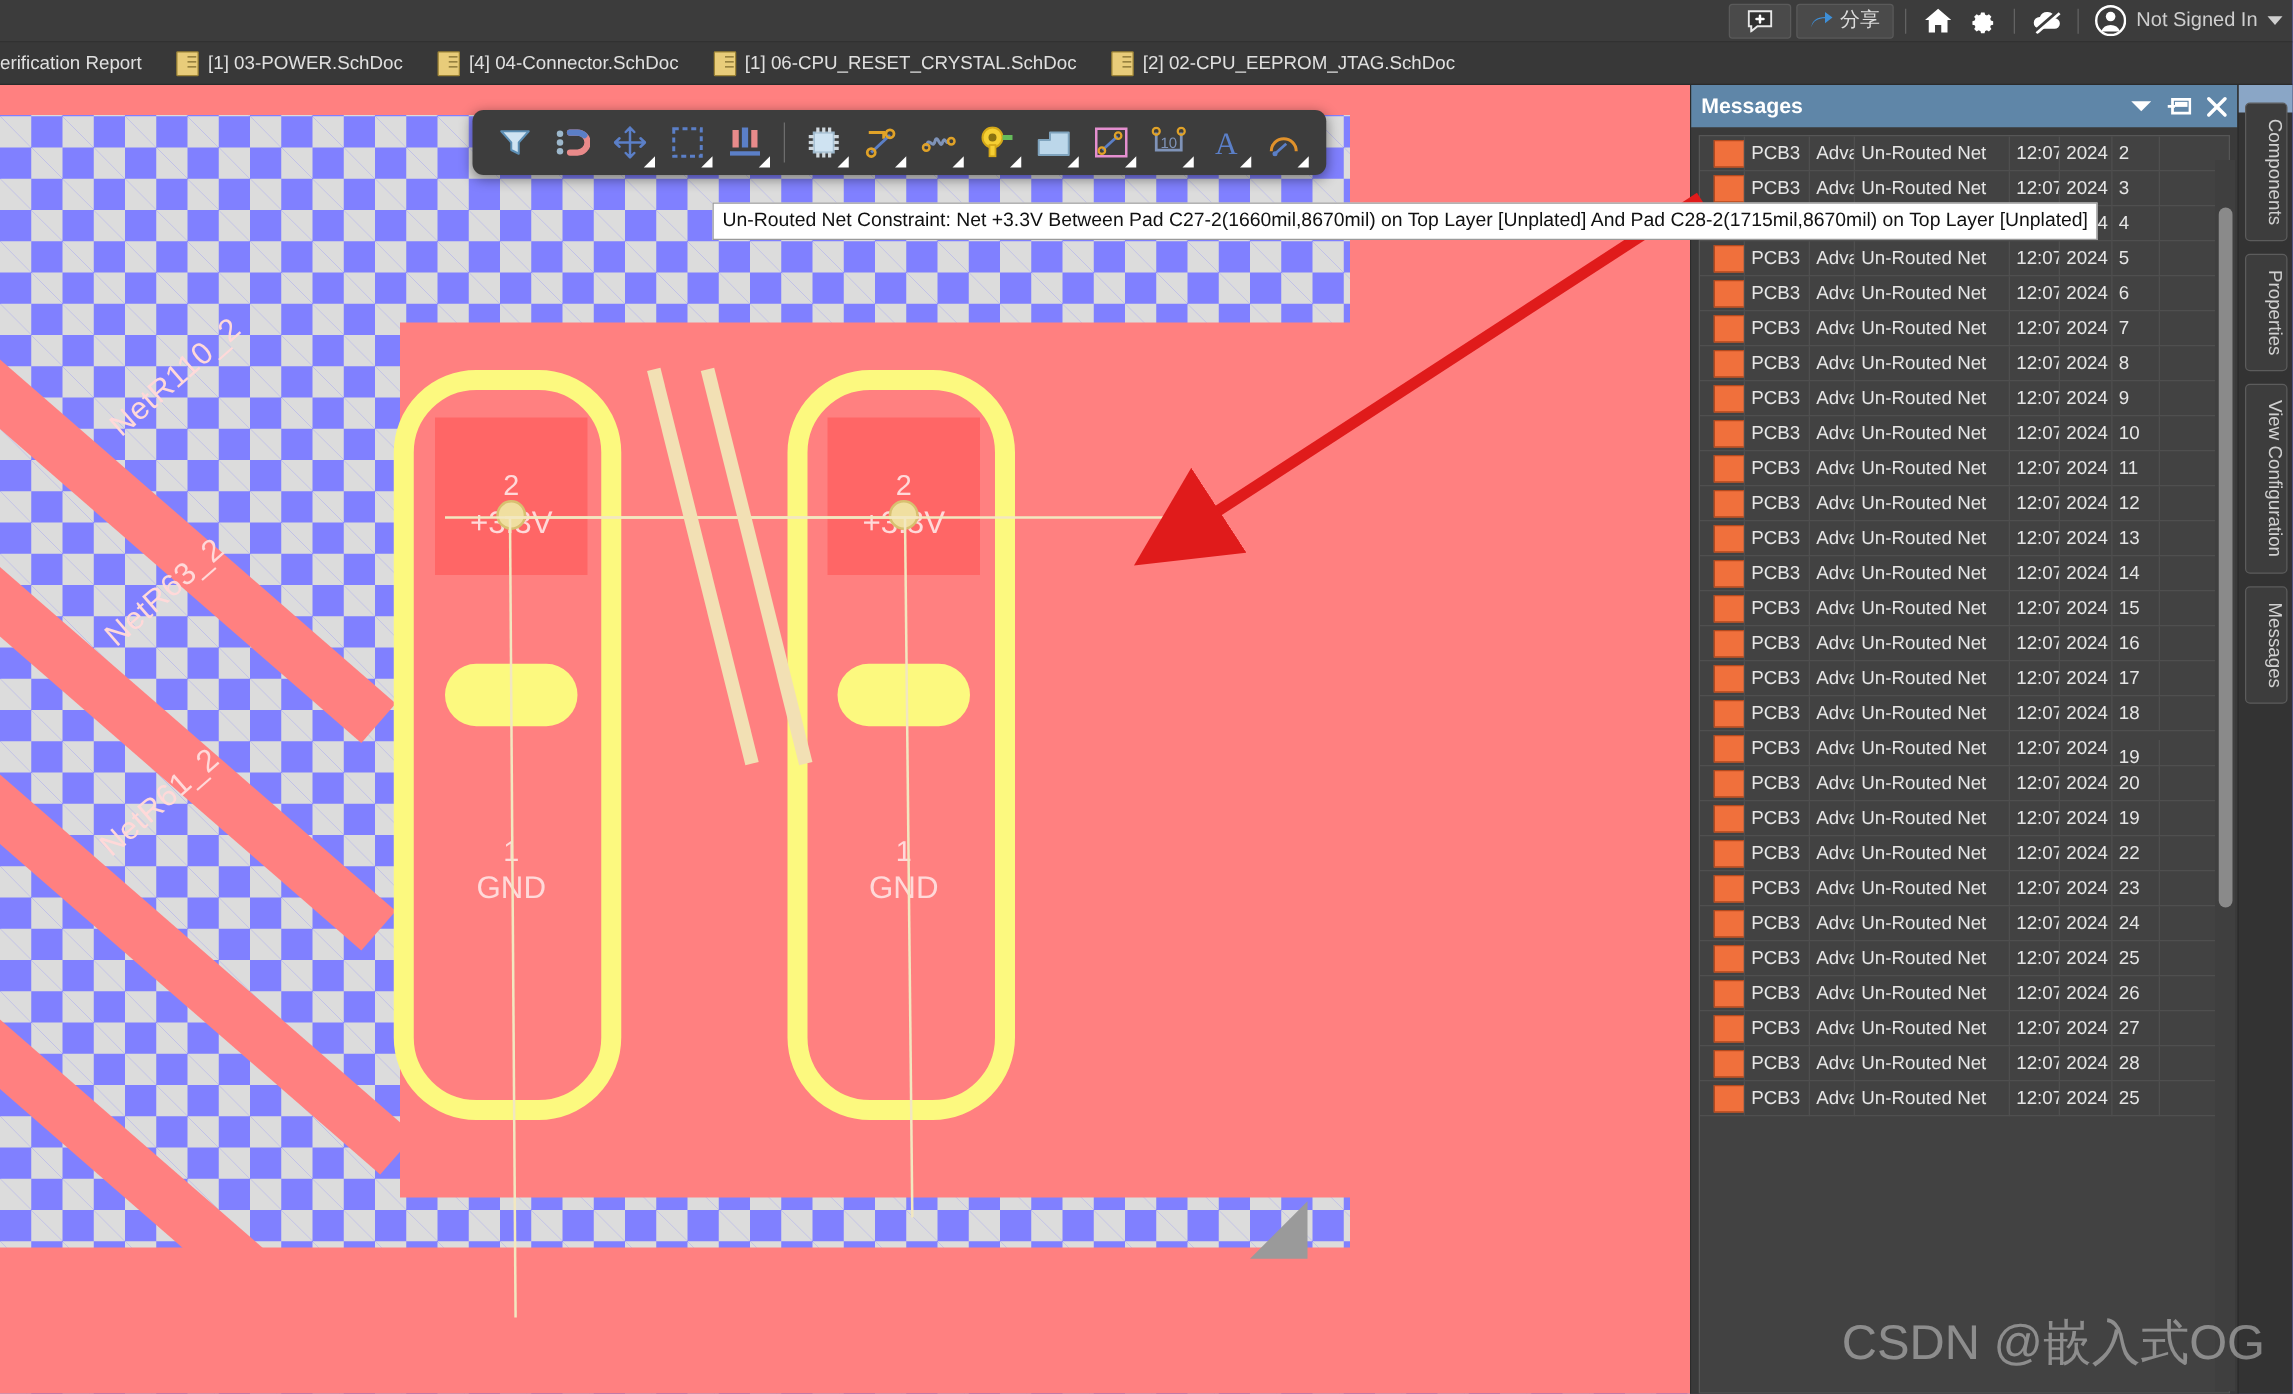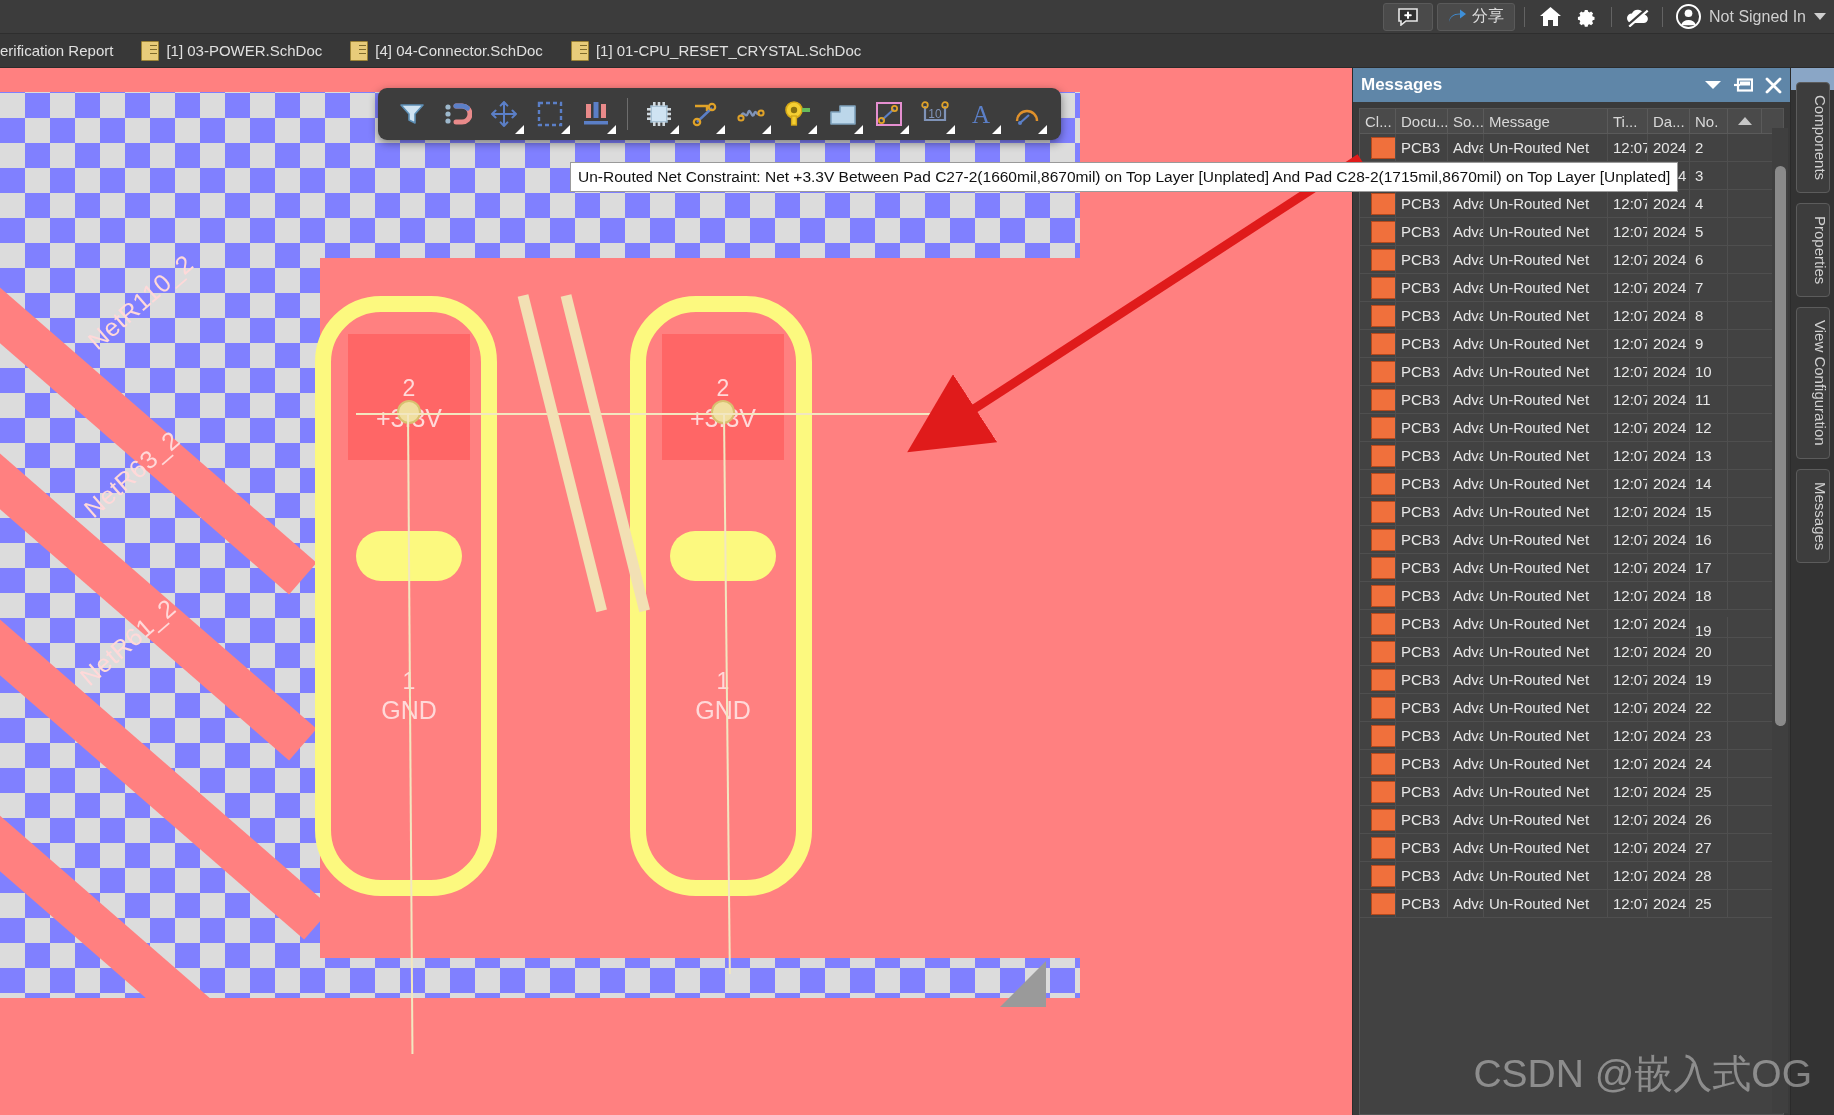--- a/index.html
+++ b/index.html
@@ -286,21 +286,25 @@
       <div class="doctab">
         <span class="sheet-ico"></span>
         <span>[1] 03-POWER.SchDoc</span>
       </div>
       <div class="doctab">
         <span class="sheet-ico"></span>
         <span>[4] 04-Connector.SchDoc</span>
       </div>
       <div class="doctab">
         <span class="sheet-ico"></span>
-        <span>[1] 01-CPU_RESET_CRYSTAL.SchDoc</span>
+        <span>[1] 06-CPU_RESET_CRYSTAL.SchDoc</span>
+      </div>
+      <div class="doctab">
+        <span class="sheet-ico"></span>
+        <span>[2] 02-CPU_EEPROM_JTAG.SchDoc</span>
       </div>
     </div>
 
   <div class="canvas">
     <div class="checker"></div>
 
     <div class="plane-red" style="left:320px;top:190px;width:760px;height:700px;"></div>
     <div class="plane-red" style="left:1080px;top:0px;width:272px;height:950px;"></div>
     <div class="plane-red" style="left:0px;top:930px;width:1352px;height:120px;"></div>
     <div class="plane-red" style="left:0px;top:0px;width:1352px;height:24px;"></div>
@@ -514,32 +518,20 @@
         <span>
           <svg width="17" height="17" viewBox="0 0 17 17">
               <path d="M2 2l13 13M15 2L2 15" stroke="#ffffff" stroke-width="2.8" stroke-linecap="round"></path>
             </svg>
         </span>
       </span>
     </div>
 
     <div class="panel-body">
       <div class="grid">
-        <div class="grid-head" id="grid-head">
-            <div class="gh" style="width: 36px;">Cl...</div>
-            <div class="gh" style="width: 52px;">Docu...</div>
-            <div class="gh" style="width: 36px;">So...</div>
-            <div class="gh" style="width: 124px;">Message</div>
-            <div class="gh" style="width: 40px;">Ti...</div>
-            <div class="gh" style="width: 42px;">Da...</div>
-            <div class="gh" style="width: 38px;">No.</div>
-            <div class="gh sortbtn" style="width: 34px;">
-              <span class="caret-up"></span>
-            </div>
-          </div>
         <div class="grid-rows" id="grid-rows">
             <div class="grow">
               <div class="gc" style="width: 36px;">
                 <span class="swatch" style="background: rgb(240, 112, 60);"></span>
               </div>
               <div class="gc" style="width: 52px;">PCB3</div>
               <div class="gc" style="width: 36px;">Adva</div>
               <div class="gc" style="width: 124px;">Un-Routed Net</div>
               <div class="gc" style="width: 40px;">12:07</div>
               <div class="gc" style="width: 42px;">2024</div>

